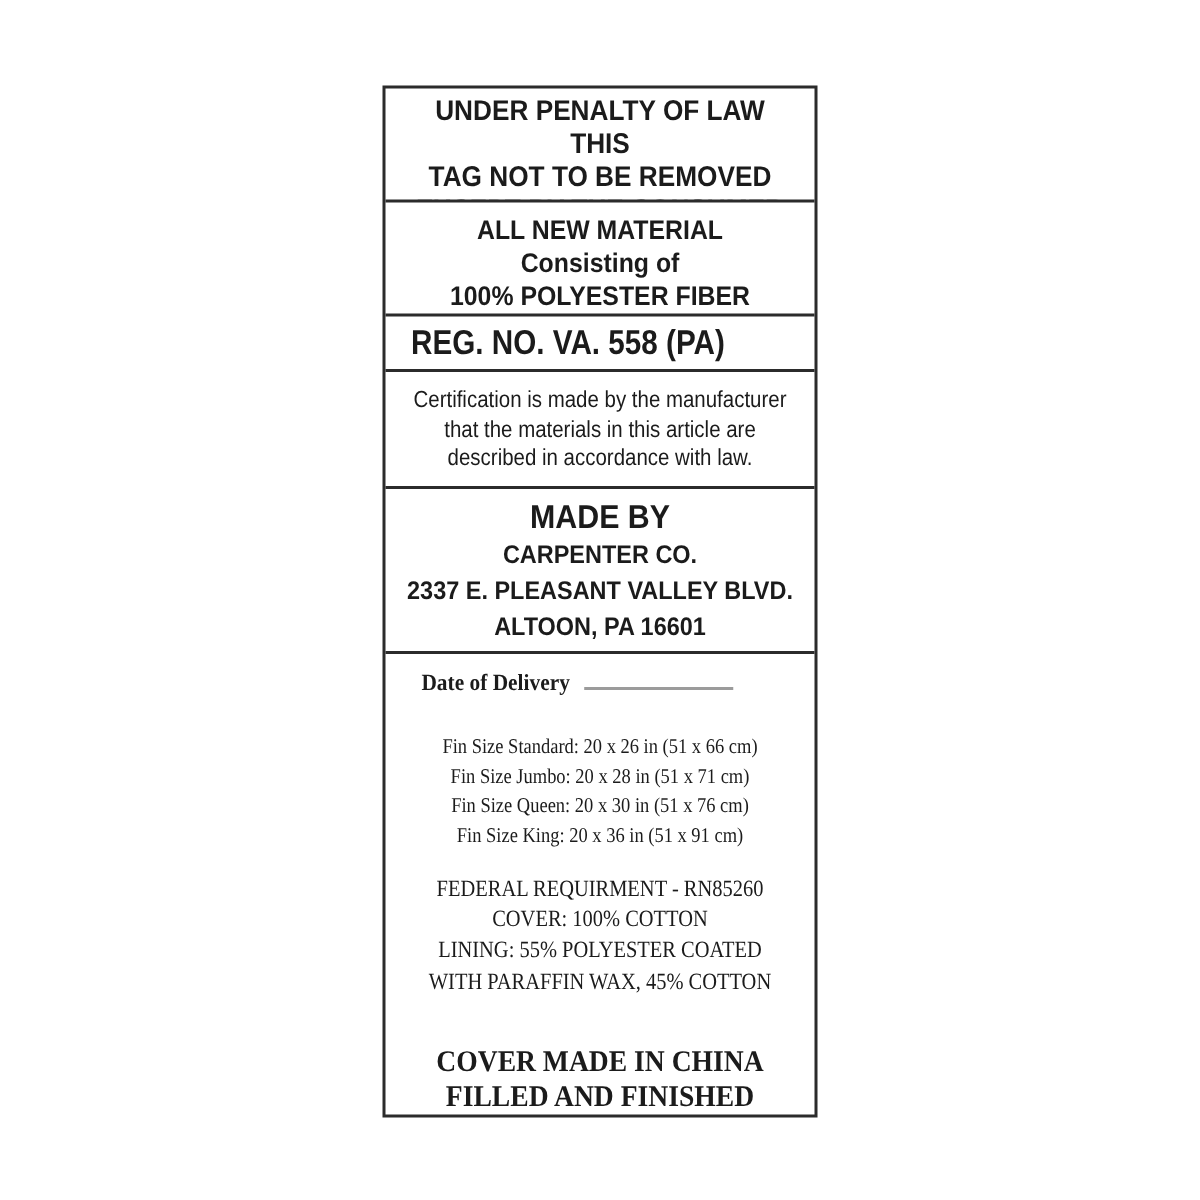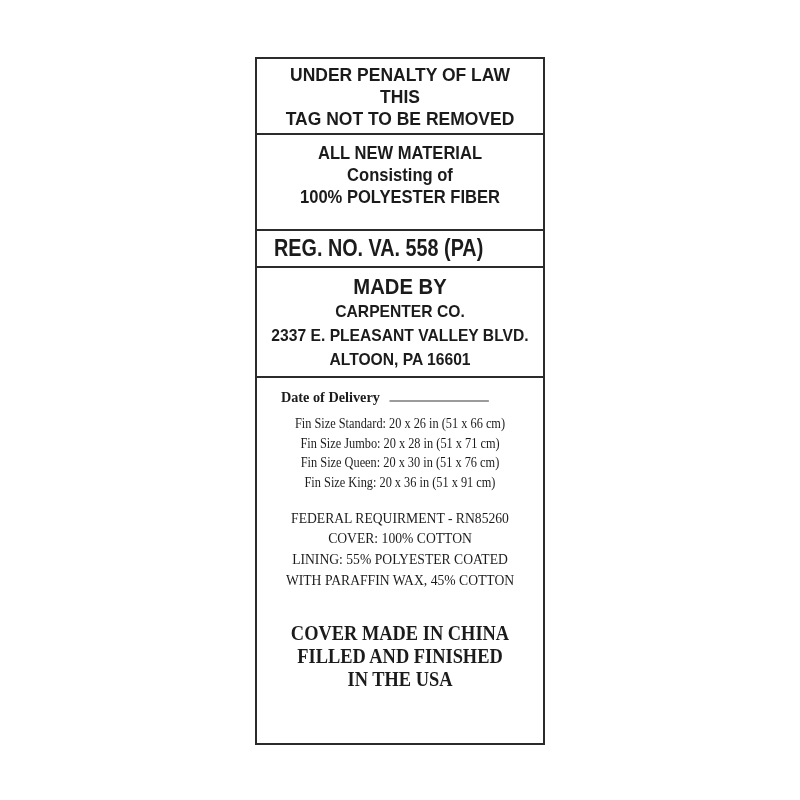--- a/index.html
+++ b/index.html
@@ -34,21 +34,21 @@
   }
   .sec:last-child { border-bottom: none; flex: 1; font-family: Liberation Serif, serif; }
   .cond  { transform: scaleX(0.92); transform-origin: 50% 50%; }
   .cond2 { transform: scaleX(0.88); transform-origin: 50% 50%; }
 
   
   .sec-penalty { height: 76px; padding-top: 5px; }
   .sec-penalty .line { font-weight: bold; font-size: 19px; line-height: 22px; }
 
   
-  .sec-material { height: 96px; padding-top: 7px; }
+  .sec-material { height: 76px; padding-top: 7px; }
   .sec-material .line { font-weight: bold; font-size: 18px; line-height: 22px; }
 
   
   .sec-regno { height: 37px; display: flex; align-items: center; justify-content: flex-start; }
   .sec-regno .line { font-weight: bold; font-size: 23px; transform: scaleX(0.86); }
 
   
   .sec-cert { height: 78px; padding-top: 9px; }
   .sec-cert .line { font-size: 15.5px; line-height: 19.5px; }
 
@@ -68,21 +68,21 @@
     white-space: nowrap;
   }
   .delivery-label { font-weight: bold; font-size: 15.5px; }
   .delivery-blank {
     display: inline-block;
     width: 108px; height: 14px;
     border-bottom: 2px solid var(--underline);
     margin-left: 6px;
     vertical-align: baseline;
   }
-  .fin-list { margin-top: 6px; }
+  .fin-list { margin-top: 23px; }
   .fin-list .line { font-size: 14px; line-height: 19.5px; }
   .federal { margin-top: 16px; font-size: 15.5px; line-height: 19px; }
   .contents { margin-top: 0; }
   .contents .line { font-size: 15.5px; line-height: 21px; }
   .origin { margin-top: 32px; }
   .origin .line { font-weight: bold; font-size: 20px; line-height: 23px; }
 </style>
 </head>
 <body>
 
@@ -98,20 +98,25 @@
     <div class="sec sec-material">
       <div class="line cond">ALL NEW MATERIAL</div>
       <div class="line cond">Consisting of</div>
       <div class="line cond">100% POLYESTER FIBER</div>
     </div>
 
     <div class="sec sec-regno">
       <div class="line">REG. NO. VA. 558 (PA)</div>
     </div>
 
+    <div class="sec sec-cert">
+      <div class="line cond2">Certification is made by the manufacturer</div>
+      <div class="line cond2">that the materials in this article are</div>
+      <div class="line cond2">described in accordance with law.</div>
+    </div>
 
     <div class="sec sec-madeby">
       <div class="heading cond">MADE BY</div>
       <div class="line cond">CARPENTER CO.</div>
       <div class="line cond">2337 E. PLEASANT VALLEY BLVD.</div>
       <div class="line cond">ALTOON, PA 16601</div>
     </div>
 
     <div class="sec sec-details">
       <div class="delivery-row">

